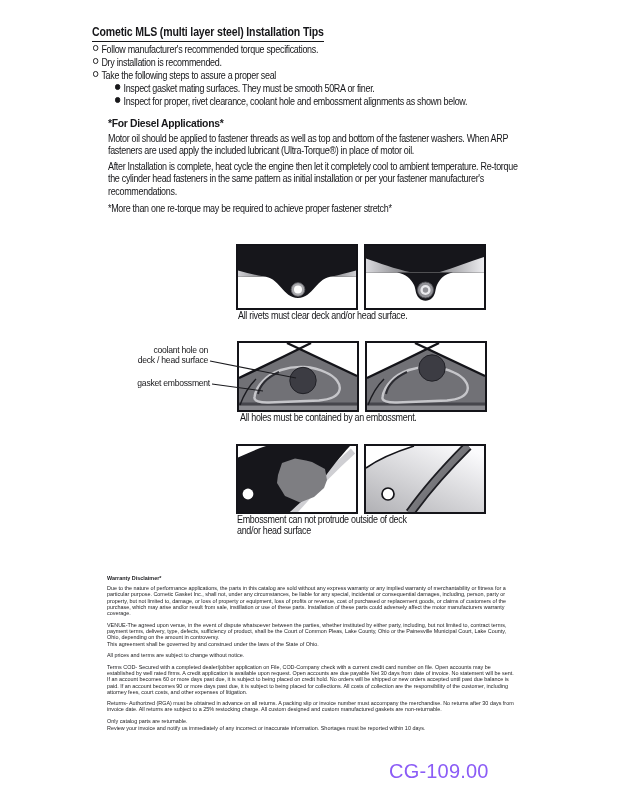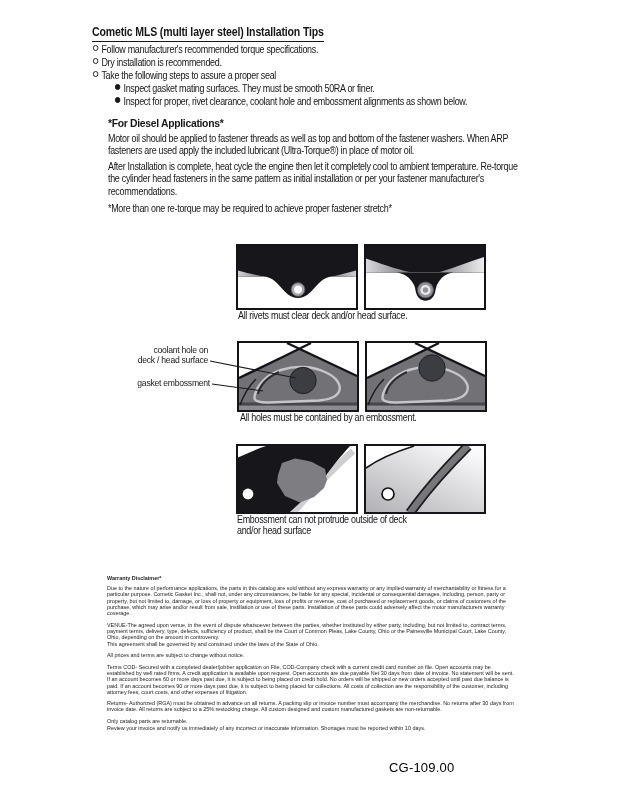--- a/index.html
+++ b/index.html
@@ -19,21 +19,21 @@
   .h2{font-size:11.8px;font-weight:bold;white-space:nowrap;}
   .body10{font-size:10.2px;line-height:12.3px;}
   .fig-label{font-size:13.2px;letter-spacing:.3px;text-align:center;width:122px;color:#1b1b1f;margin-top:32px;}
   .caption{font-size:10.2px;line-height:10.5px;white-space:nowrap;}
   .annot{font-size:9.8px;line-height:10.2px;text-align:right;}
   .fineprint{width:600px;font-size:8px;line-height:9.2px;color:#232326;
              transform:scale(0.678);transform-origin:0 0;}
   .fineprint .fp-h{font-weight:bold;margin:0 0 6px 0;}
   .fineprint p{margin:0 0 8px 0;}
   .fineprint p.tight{margin-bottom:0;}
-  .doccode{font-size:13px;letter-spacing:.2px;color:#000000;}
+  .doccode{font-size:20px;letter-spacing:.2px;color:#8b5cf6;}
   svg{display:block;}
 </style>
 </head>
 <body>
 
 <div class="page">
 
   <div class="abs" style="left:92px;top:22px;">
     <span class="title" style="display:inline-block;">Cometic MLS (multi layer steel) Installation Tips</span>
   </div>

